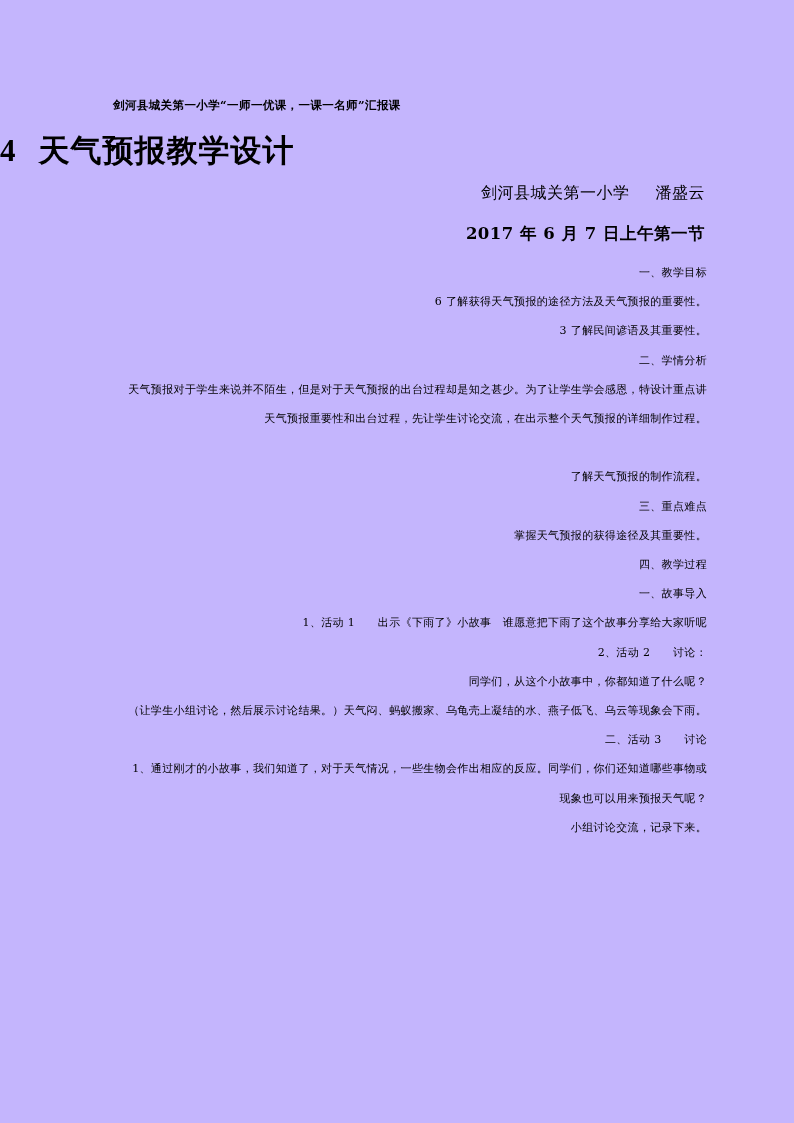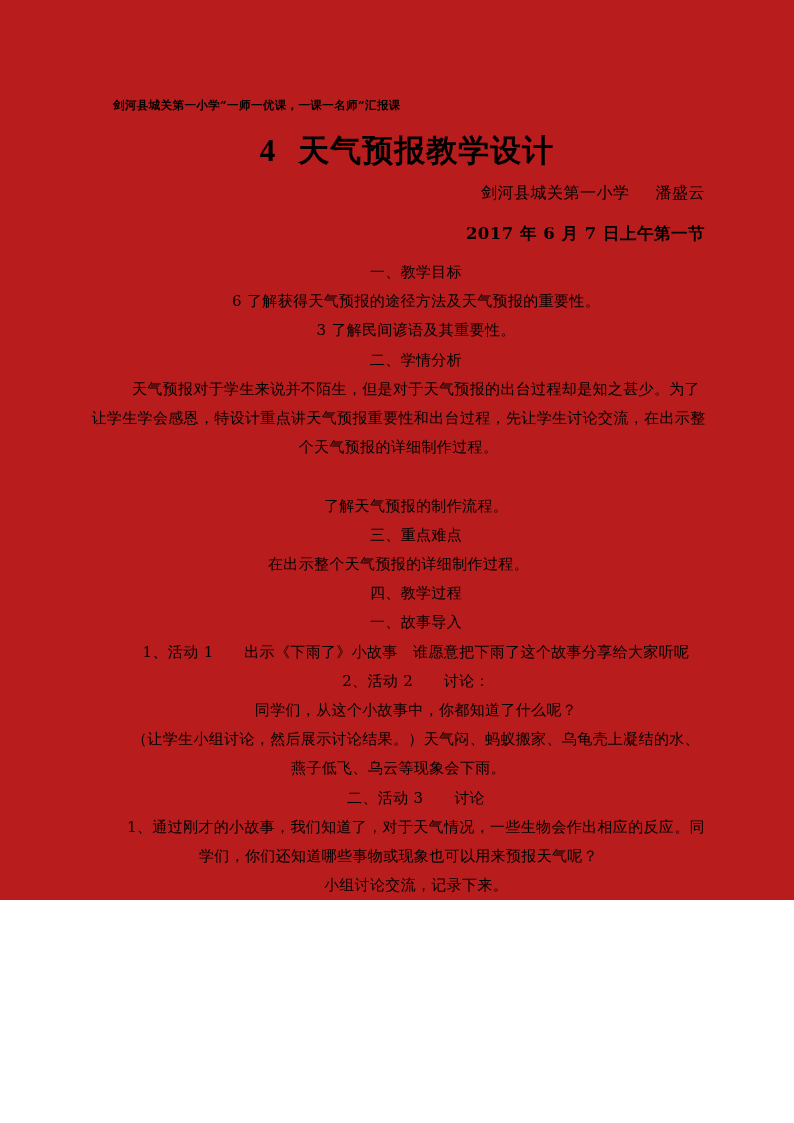--- a/index.html
+++ b/index.html
@@ -8,22 +8,22 @@
     padding: 0;
     background: #ffffff;
   }
   body {
     font-family: "DejaVu Sans", "Liberation Sans", sans-serif;
     color: #000000;
   }
   .page {
     position: relative;
     width: 794px;
-    height: 900px;
-    background: #b91c1c;
+    height: 1123px;
+    background: #c4b5fd;
     overflow: hidden;
     box-sizing: border-box;
   }
 
   
   .doc-header {
     position: absolute;
     left: 113px;
     top: 97px;
     font-family: "DejaVu Serif", "Liberation Serif", serif;
@@ -34,28 +34,27 @@
     line-height: 16px;
     color: #000;
   }
 
   
   .doc-title {
     position: absolute;
     left: 0;
     right: 0;
     top: 130px;
-    text-align: center;
+    text-align: left;
     font-family: "DejaVu Serif", "Liberation Serif", serif;
     font-size: 31px;
     font-weight: bold;
     line-height: 40px;
     letter-spacing: 1px;
     color: #000;
-    padding-left: 20px;
   }
   .doc-title .num {
     font-family: "Liberation Serif", "DejaVu Serif", serif;
     padding-right: 22px;
   }
 
   
   .byline-block {
     position: absolute;
     left: 90px;
@@ -84,27 +83,27 @@
 
   
   .body-block {
     position: absolute;
     left: 90px;
     top: 258px;
     width: 617px;
   }
   .line {
     font-family: "DejaVu Serif", "Liberation Serif", serif;
-    font-size: 15px;
+    font-size: 11px;
     line-height: 29.2px;
     letter-spacing: 0.35px;
     color: #000;
     white-space: pre-wrap;
     word-break: break-all;
-    text-align: center;
+    text-align: right;
   }
   .line.indent { text-indent: 35px; }
   .line.blank { height: 29.2px; }
 </style>
 </head>
 <body>
 
 <div class="page">
 
   <div class="doc-header">剑河县城关第一小学“一师一优课，一课一名师”汇报课</div>
@@ -122,21 +121,21 @@
 
   <div class="body-block" id="body-block">
       <div class="line indent">一、教学目标</div>
       <div class="line indent">6 了解获得天气预报的途径方法及天气预报的重要性。</div>
       <div class="line indent">3 了解民间谚语及其重要性。</div>
       <div class="line indent">二、学情分析</div>
       <div class="line indent">天气预报对于学生来说并不陌生，但是对于天气预报的出台过程却是知之甚少。为了让学生学会感恩，特设计重点讲天气预报重要性和出台过程，先让学生讨论交流，在出示整个天气预报的详细制作过程。</div>
       <div class="line blank"></div>
       <div class="line indent">了解天气预报的制作流程。</div>
       <div class="line indent">三、重点难点</div>
-      <div class="line">在出示整个天气预报的详细制作过程。</div>
+      <div class="line">掌握天气预报的获得途径及其重要性。</div>
       <div class="line indent">四、教学过程</div>
       <div class="line indent">一、故事导入</div>
       <div class="line indent">1、活动 1　　出示《下雨了》小故事　谁愿意把下雨了这个故事分享给大家听呢</div>
       <div class="line indent">2、活动 2　　讨论：</div>
       <div class="line indent">同学们，从这个小故事中，你都知道了什么呢？</div>
       <div class="line indent">（让学生小组讨论，然后展示讨论结果。）天气闷、蚂蚁搬家、乌龟壳上凝结的水、燕子低飞、乌云等现象会下雨。</div>
       <div class="line indent">二、活动 3　　讨论</div>
       <div class="line indent">1、通过刚才的小故事，我们知道了，对于天气情况，一些生物会作出相应的反应。同学们，你们还知道哪些事物或现象也可以用来预报天气呢？</div>
       <div class="line indent">小组讨论交流，记录下来。</div>
     </div>

